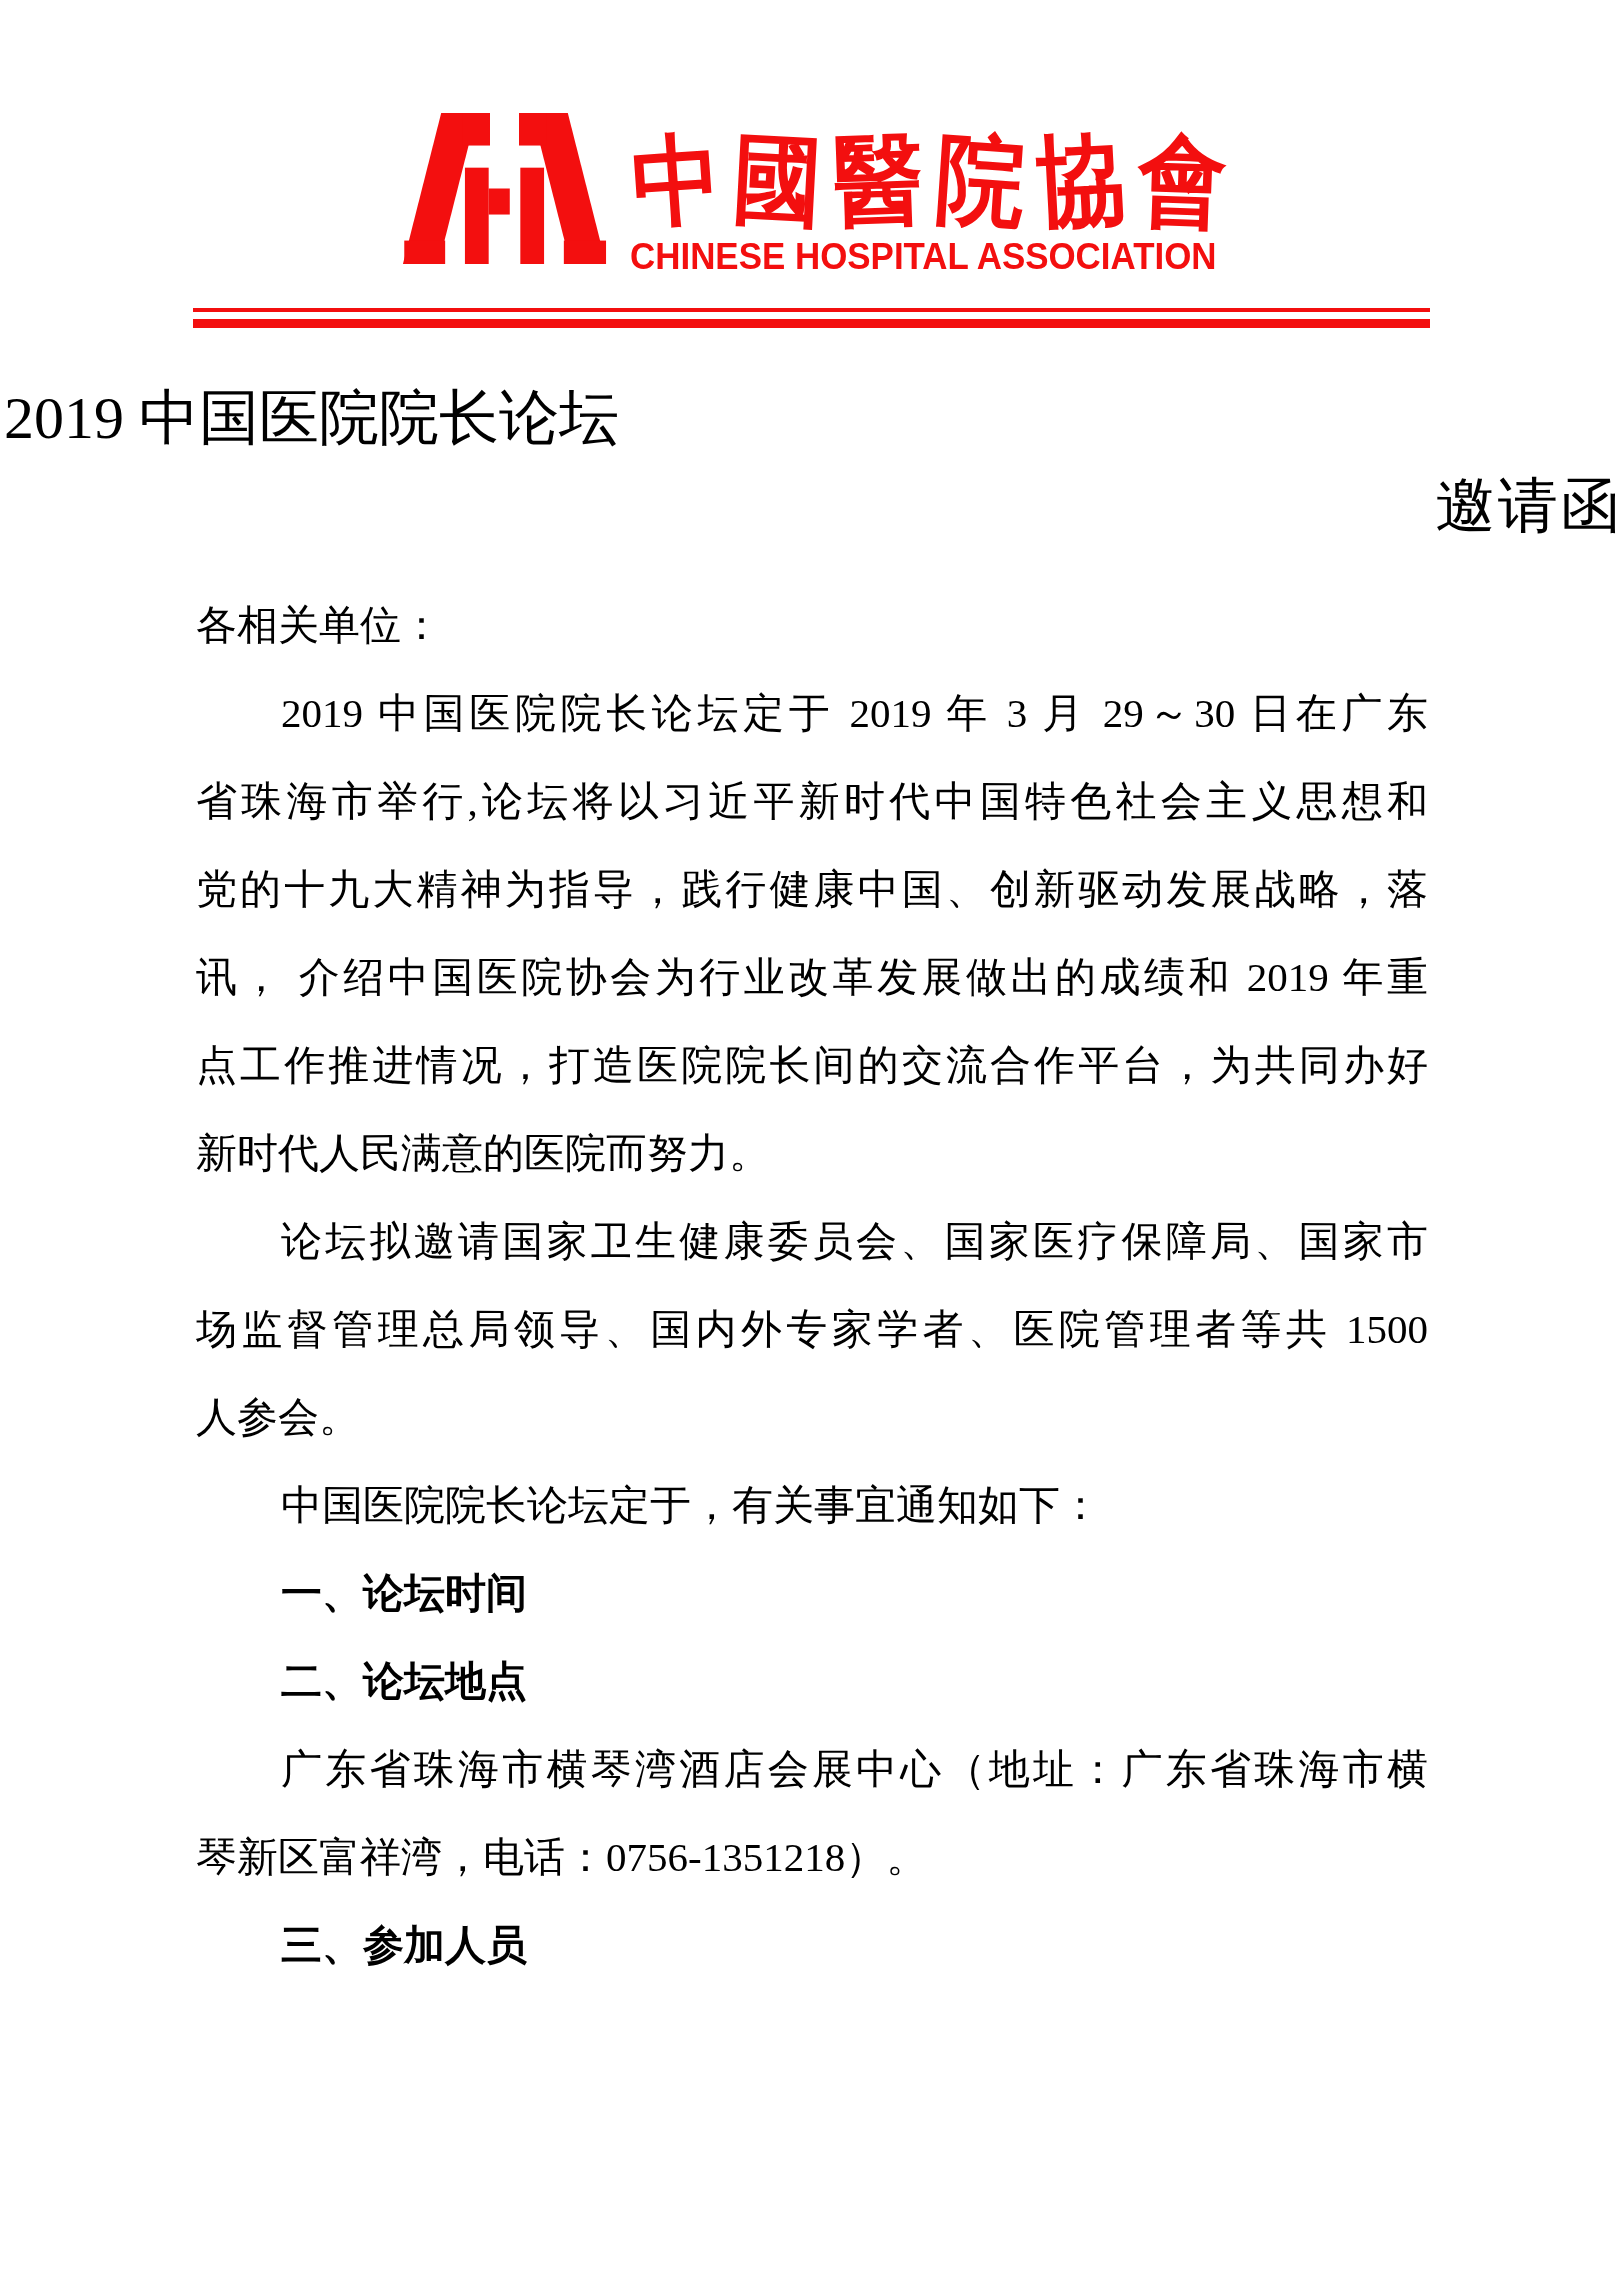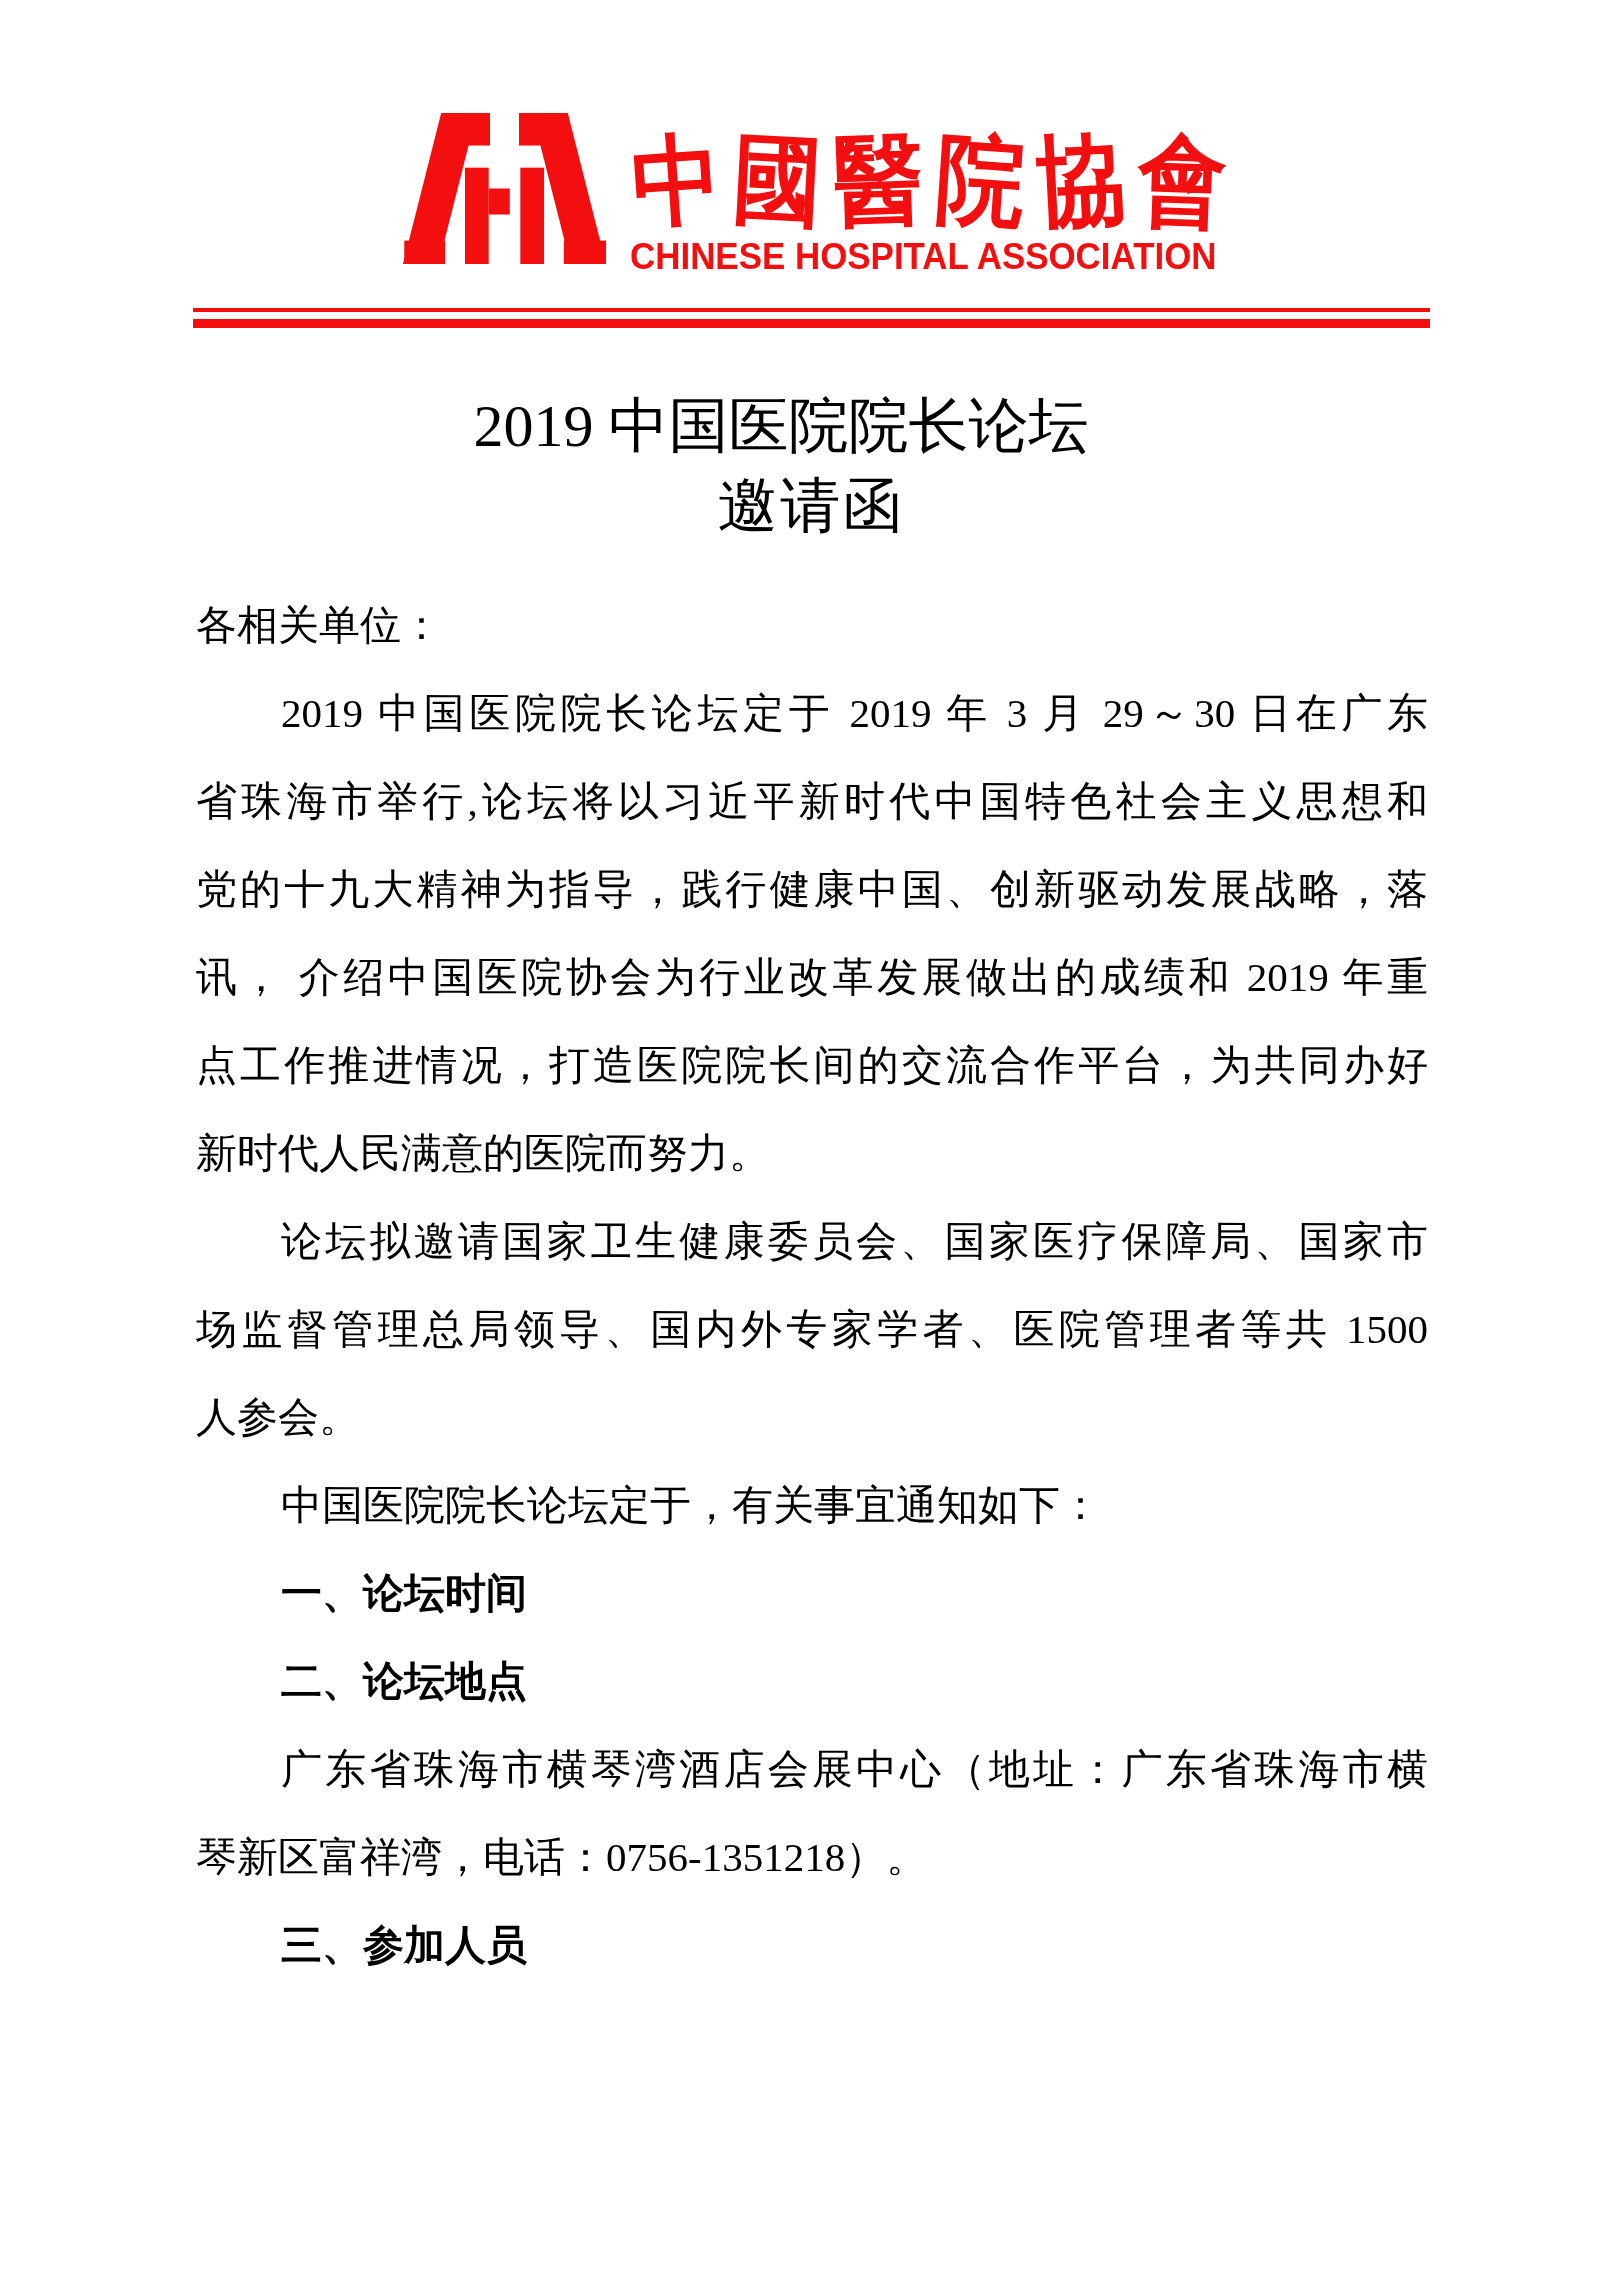--- a/index.html
+++ b/index.html
@@ -28,26 +28,26 @@
     font-weight:bold;font-size:36px;line-height:1.1;
     letter-spacing:0px;white-space:nowrap;
     transform:scaleX(.97);transform-origin:left center;
   }
   .rule{position:absolute;left:193px;width:1237px;}
   .rule-thin{top:308px;height:3.9px;}
   .rule-thick{top:319px;height:8.5px;}
 
   
   .doc-title{
-    position:absolute;left:0;top:378px;width:1538px;margin:12px;
-    text-align:center;font-size:60px;line-height:72px;font-weight:400;
+    position:absolute;left:0;top:378px;width:1538px;margin:4px;
+    font-size:60px;line-height:72px;font-weight:400;
   }
   .doc-subtitle{
     position:absolute;left:0;top:470px;width:1623px;margin:0;
-    text-align:center;font-size:60px;line-height:72px;font-weight:400;
+    text-align:right;font-size:60px;line-height:72px;font-weight:400;
     letter-spacing:2.6px;
   }
 
   
   .doc-body{
     position:absolute;left:196px;top:581px;width:1232px;
     font-size:41px;
   }
   .line{height:88px;line-height:88px;}
   .indent{text-indent:85px;font-family:Liberation Serif, serif;}

